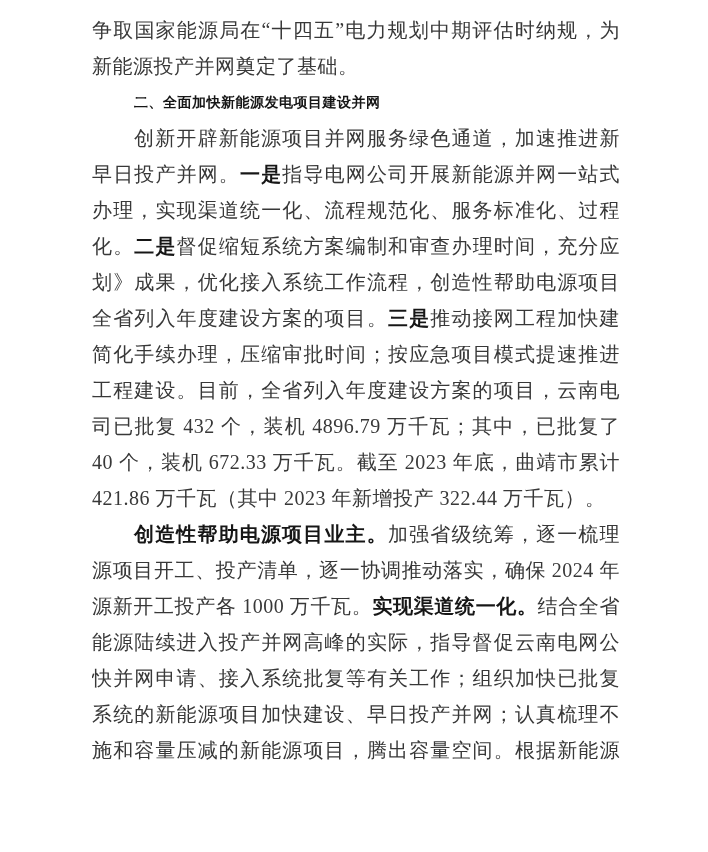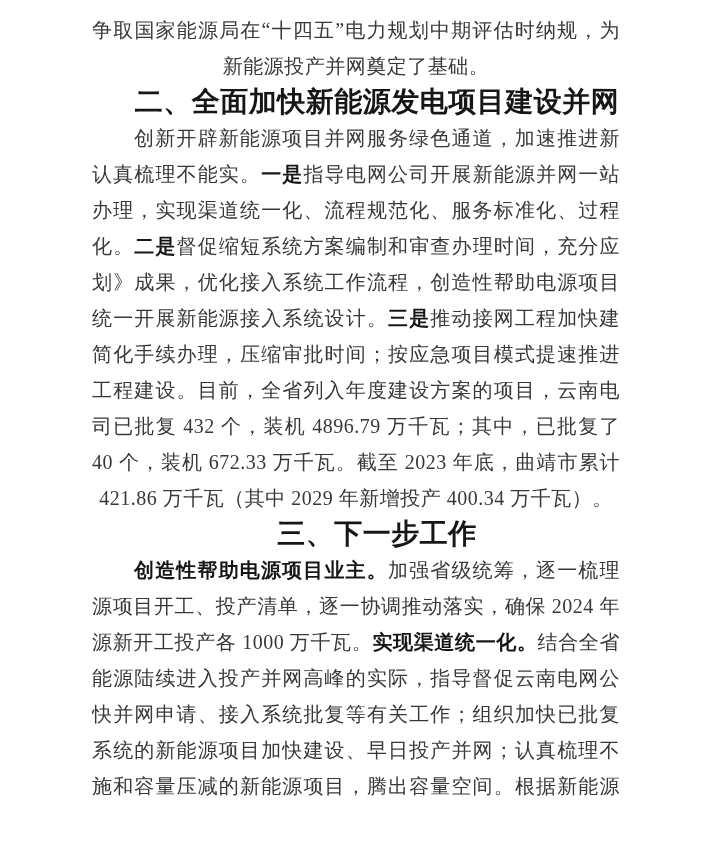--- a/index.html
+++ b/index.html
@@ -21,63 +21,61 @@
     width: 528px;
     color: #383838;
   }
   .line {
     display: block;
     height: 36px;
     line-height: 36px;
     font-size: 20px;
     overflow: hidden;
     letter-spacing: 0.5px;
-    text-align: center;
   }
   .line.justify {
     text-align: justify;
     text-align-last: justify;
   }
   .line.indent {
     padding-left: 42px;
   }
   .line .regular {
     font-weight: normal;
   }
   .line .bold {
     font-weight: bold;
     color: #161616;
     font-family: "Liberation Sans", "DejaVu Sans", sans-serif;
   }
   .line.heading {
     font-family: "Liberation Sans", "DejaVu Sans", sans-serif;
     font-weight: bold;
-    font-size: 28px;
+    font-size: 14px;
     color: #141414;
   }
 </style>
 </head>
 <body>
 
 <div class="doc-page">
     <div class="line body justify"><span class="regular">争取国家能源局在“十四五”电力规划中期评估时纳规，为后续</span></div>
     <div class="line body"><span class="regular">新能源投产并网奠定了基础。</span></div>
     <div class="line heading indent"><span class="bold">二、全面加快新能源发电项目建设并网</span></div>
     <div class="line body indent justify"><span class="regular">创新开辟新能源项目并网服务绿色通道，加速推进新能源</span></div>
-    <div class="line body justify"><span class="regular">认真梳理不能实。</span><span class="bold">一是</span><span class="regular">指导电网公司开展新能源并网一站式线上</span></div>
+    <div class="line body justify"><span class="regular">早日投产并网。</span><span class="bold">一是</span><span class="regular">指导电网公司开展新能源并网一站式线上</span></div>
     <div class="line body justify"><span class="regular">办理，实现渠道统一化、流程规范化、服务标准化、过程透明</span></div>
     <div class="line body justify"><span class="regular">化。</span><span class="bold">二是</span><span class="regular">督促缩短系统方案编制和审查办理时间，充分应用《规</span></div>
     <div class="line body justify"><span class="regular">划》成果，优化接入系统工作流程，创造性帮助电源项目业主</span></div>
-    <div class="line body justify"><span class="regular">统一开展新能源接入系统设计。</span><span class="bold">三是</span><span class="regular">推动接网工程加快建设，</span></div>
+    <div class="line body justify"><span class="regular">全省列入年度建设方案的项目。</span><span class="bold">三是</span><span class="regular">推动接网工程加快建设，</span></div>
     <div class="line body justify"><span class="regular">简化手续办理，压缩审批时间；按应急项目模式提速推进并网</span></div>
     <div class="line body justify"><span class="regular">工程建设。目前，全省列入年度建设方案的项目，云南电网公</span></div>
     <div class="line body justify"><span class="regular">司已批复 432 个，装机 4896.79 万千瓦；其中，已批复了曲靖</span></div>
     <div class="line body justify"><span class="regular">40 个，装机 672.33 万千瓦。截至 2023 年底，曲靖市累计投产</span></div>
-    <div class="line body"><span class="regular">421.86 万千瓦（其中 2029 年新增投产 400.34 万千瓦）。</span></div>
-    <div class="line heading indent"><span class="bold">三、下一步工作</span></div>
+    <div class="line body"><span class="regular">421.86 万千瓦（其中 2023 年新增投产 322.44 万千瓦）。</span></div>
     <div class="line body indent justify"><span class="bold">创造性帮助电源项目业主。</span><span class="regular">加强省级统筹，逐一梳理新能</span></div>
     <div class="line body justify"><span class="regular">源项目开工、投产清单，逐一协调推动落实，确保 2024 年新能</span></div>
     <div class="line body justify"><span class="regular">源新开工投产各 1000 万千瓦。</span><span class="bold">实现渠道统一化。</span><span class="regular">结合全省新</span></div>
     <div class="line body justify"><span class="regular">能源陆续进入投产并网高峰的实际，指导督促云南电网公司加</span></div>
     <div class="line body justify"><span class="regular">快并网申请、接入系统批复等有关工作；组织加快已批复接入</span></div>
     <div class="line body justify"><span class="regular">系统的新能源项目加快建设、早日投产并网；认真梳理不能实</span></div>
     <div class="line body justify"><span class="regular">施和容量压减的新能源项目，腾出容量空间。根据新能源规划</span></div>
   </div>
 
 </body></html>

